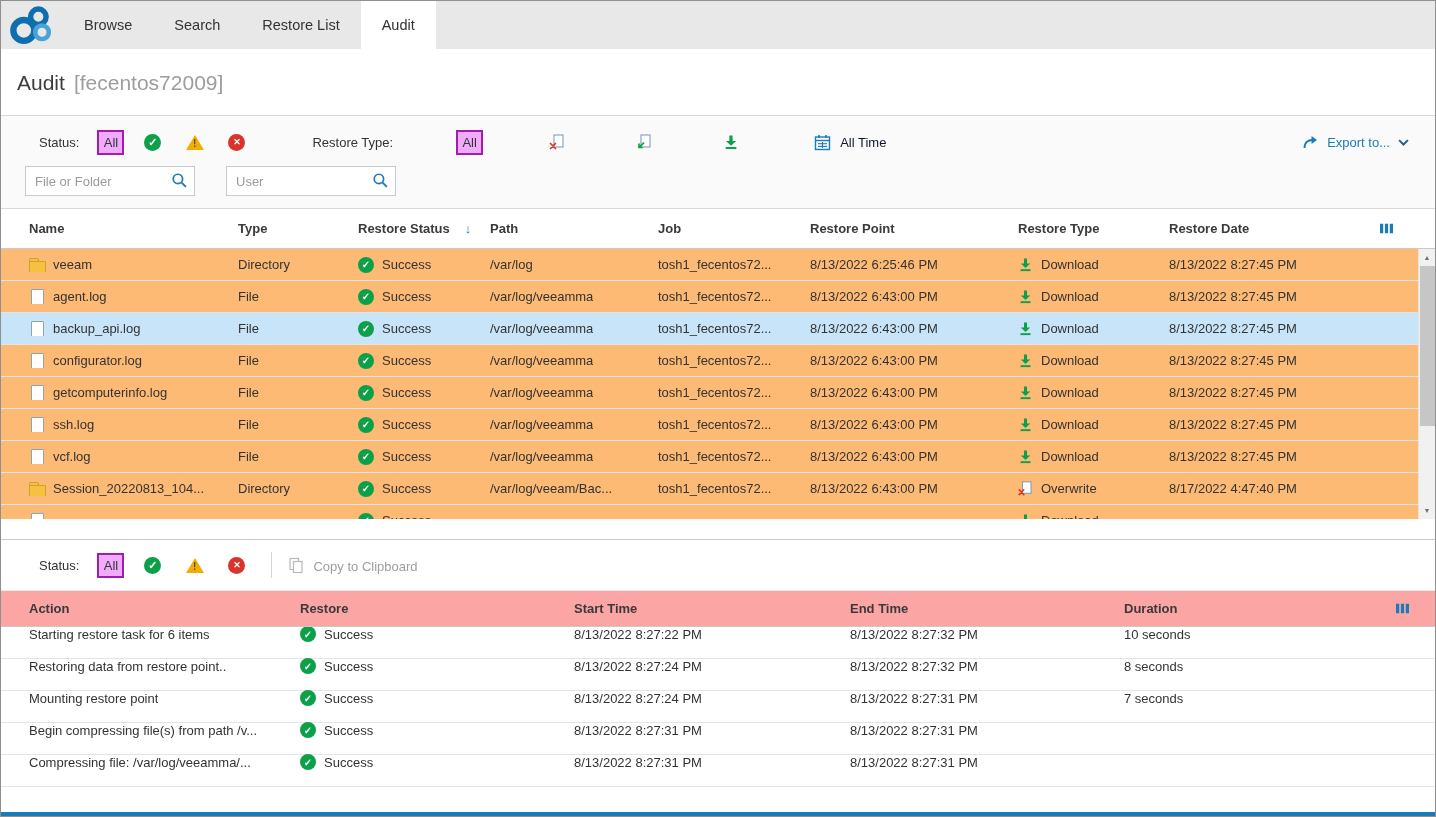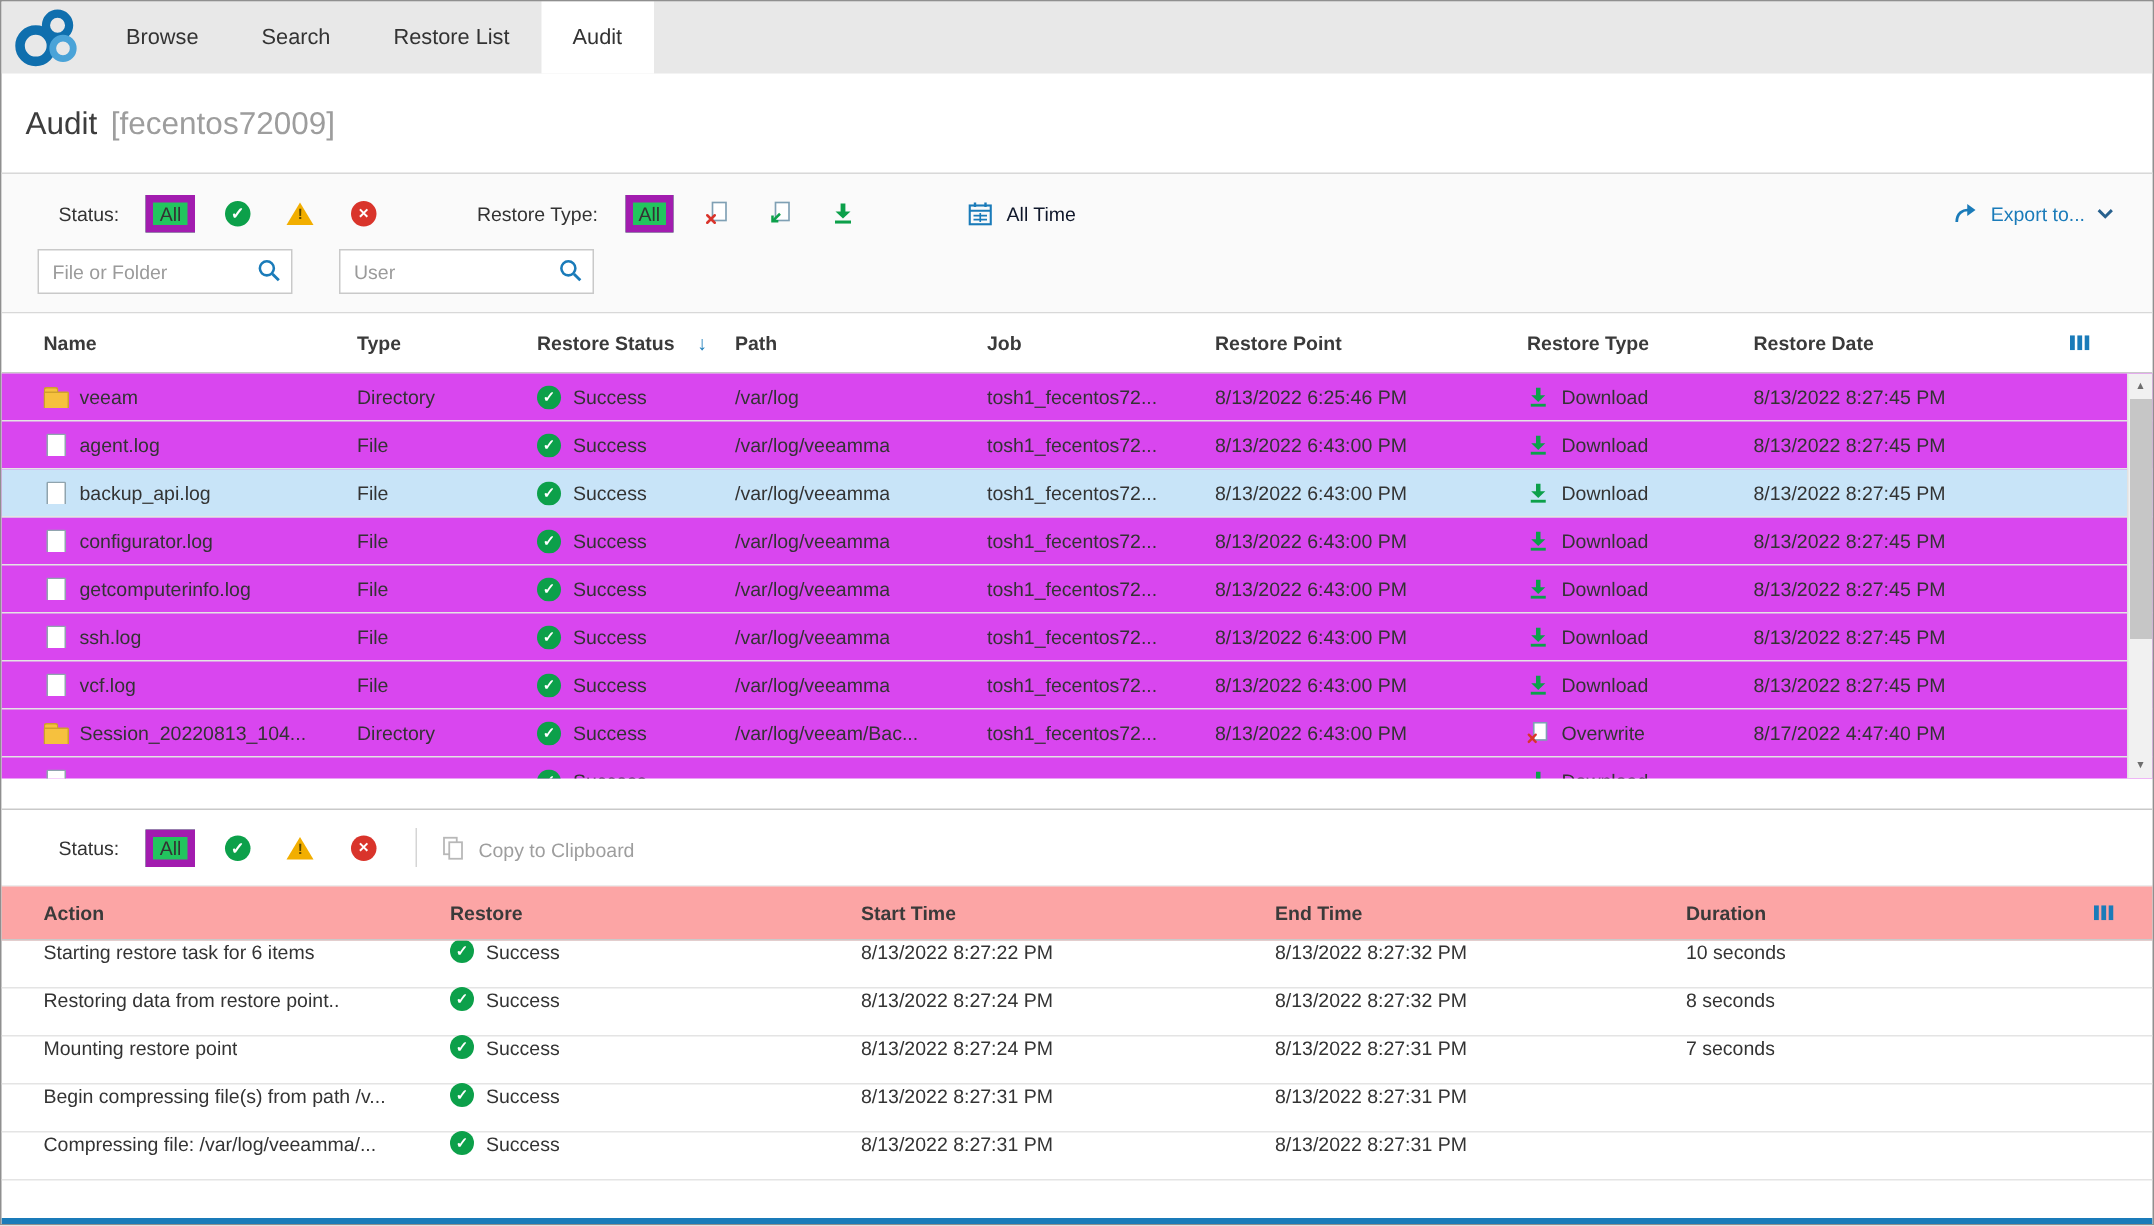--- a/index.html
+++ b/index.html
@@ -19,26 +19,26 @@
   .title-row { height: 66px; padding: 22px 16px 0; flex: none; }
   .title { font-size: 21px; color: #3d3d3d; }
   .machine { font-size: 21px; color: #9d9d9d; margin-left: 9px; }
 
   
   .filterbar { flex: none; border-top: 1px solid #d8d8d8; border-bottom: 1px solid #d8d8d8;
                background: #fafafa; padding: 11px 24px 12px 0; }
   .filter-row { display: flex; align-items: center; height: 30px; padding-left: 38px; }
   .search-row { display: flex; align-items: center; height: 30px; margin-top: 9px; padding-left: 24px; }
   .flabel { font-size: 13px; color: #333; margin-right: 18px; }
-  .all-btn { min-width: 27px; height: 25px; border: 5px solid #a21caf; background: #22c55e;
+  .all-btn { min-width: 27px; height: 25px; border: 2px solid #a21caf; background: #f0abfc;
              display: flex; align-items: center; justify-content: center; font-size: 13px;
              padding: 0 4px; cursor: pointer; color: #333; }
   .icon-btn { width: 27px; height: 26px; display: flex; align-items: center; justify-content: center;
               margin-left: 15px; cursor: pointer; background: transparent; border: none; }
-  .rt-group { margin-left: 62px; display: flex; align-items: center; }
+  .rt-group { margin-left: 62px; display: flex; align-items: center; gap: 45px; }
   .time-group { margin-left: 70px; display: flex; align-items: center; cursor: pointer; }
   .time-label { color: #0f172a; font-size: 13px; margin-left: 9px; }
   .export-group { margin-left: auto; display: flex; align-items: center; cursor: pointer; padding-right: 2px; }
   .export-label { color: #1a7bb9; font-size: 13px; margin: 0 8px; }
 
   .searchbox { position: relative; width: 170px; margin-right: 31px; }
   .searchbox input { width: 100%; height: 30px; border: 1px solid #c9c9c9; background: #fff;
                      padding: 0 30px 0 9px; font-size: 13px; color: #0f766e; font-family: inherit; }
   .searchbox input::placeholder { color: #9b9b9b; }
   .searchbox .mag { position: absolute; right: 7px; top: 6px; }
@@ -73,21 +73,21 @@
   .rticon.rt-overwrite .svg-ow { display: block; }
 
   
   .main-grid { flex: none; }
   .thead { display: grid; grid-template-columns: 209px 120px 132px 168px 152px 208px 151px 1fr;
            padding: 0 40px 0 28px; height: 40px; align-items: center; font-weight: bold;
            font-size: 13px; color: #3a3a3a; position: relative; border-bottom: 1px solid #c9c9c9;
            background: #fff; }
   .sort-arrow { color: #1a7bb9; font-weight: bold; margin-left: 7px; font-size: 13px; }
   .chooser { position: absolute; right: 42px; top: 50%; transform: translateY(-50%); cursor: pointer; }
-  .tbody { position: relative; height: 270px; overflow: hidden; background: #d946ef; }
+  .tbody { position: relative; height: 270px; overflow: hidden; background: #fdba74; }
   .trow { display: grid; grid-template-columns: 209px 120px 132px 168px 152px 208px 151px 1fr;
           padding: 0 40px 0 28px; height: 32px; align-items: center; font-size: 13px;
           border-bottom: 1px solid #e4e4e4; cursor: default; }
   .trow.sel-true { background: #c8e4f8; }
   .td { display: flex; align-items: center; gap: 8px; overflow: hidden; }
   .td > span.txt { white-space: nowrap; overflow: hidden; text-overflow: ellipsis; }
 
   
   .scrollbar { position: absolute; right: 0; top: 0; width: 17px; height: 100%;
                background: #f1f1f1; border-left: 1px solid #e2e2e2; z-index: 3; cursor: pointer; }

